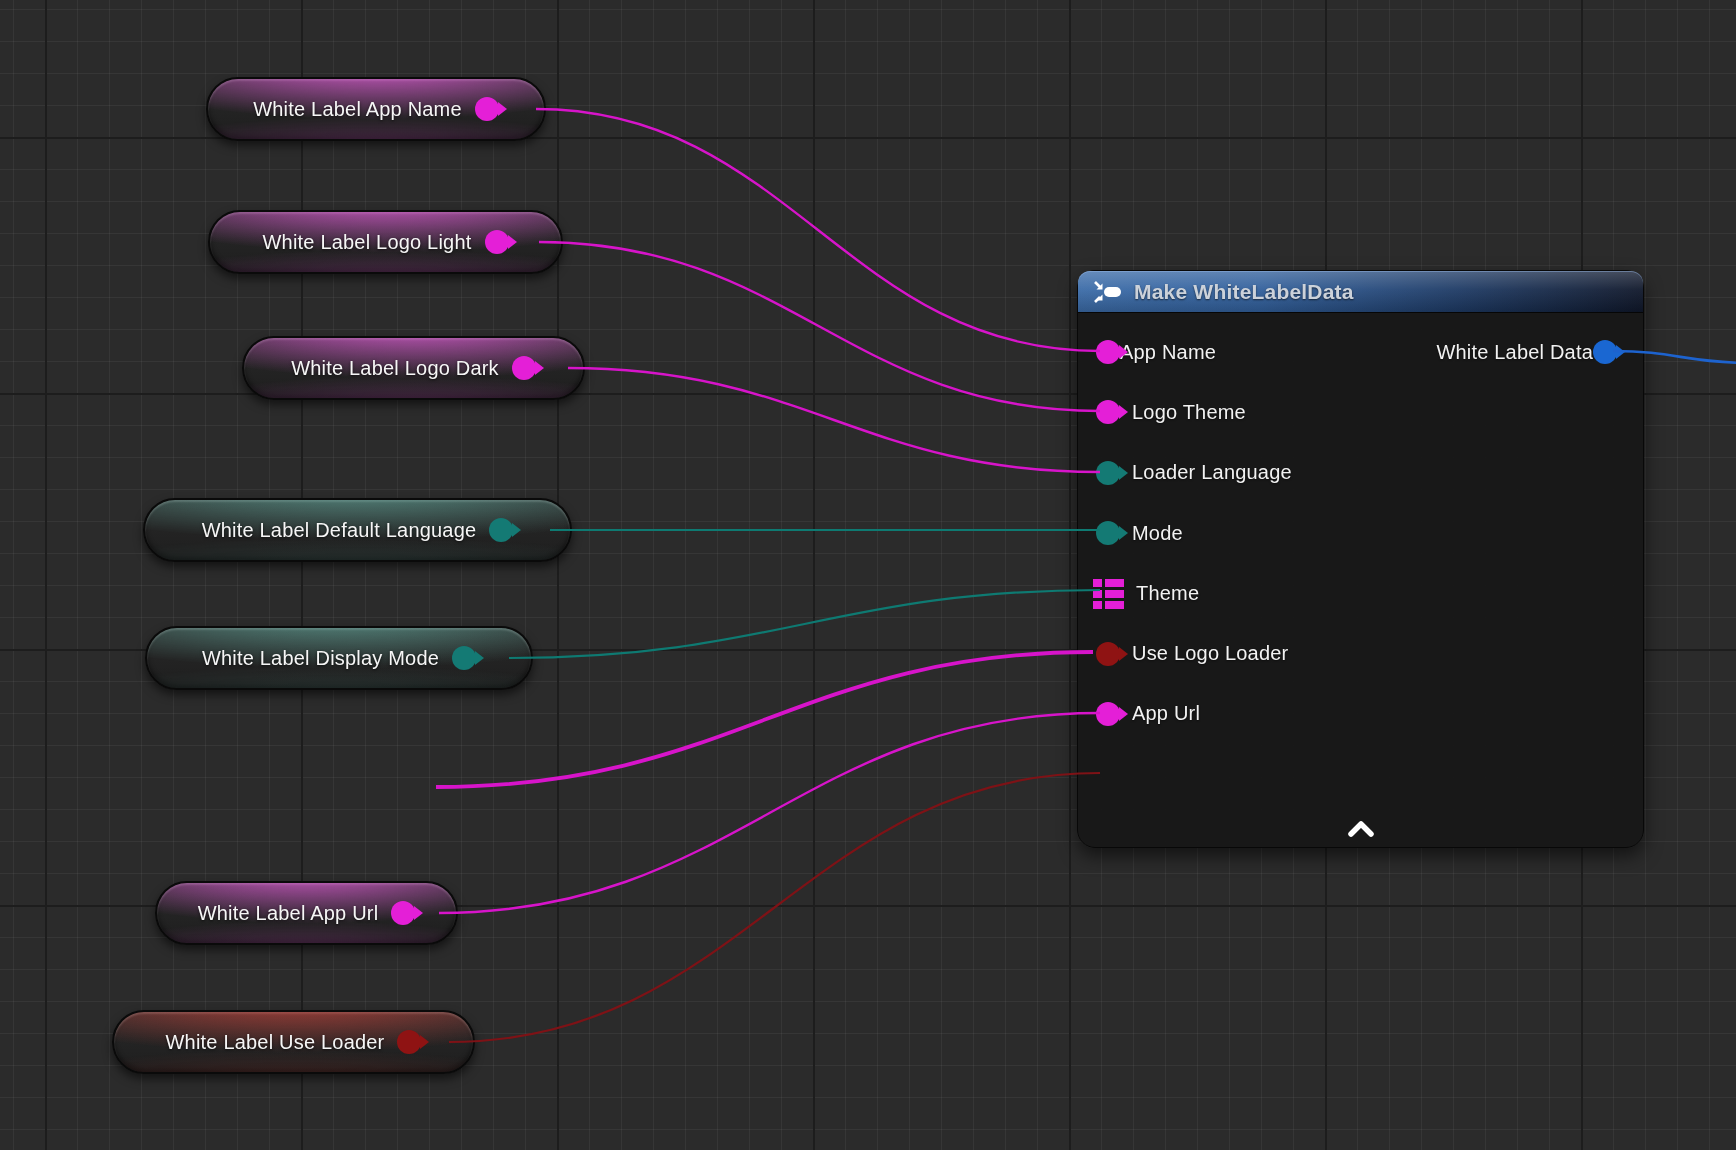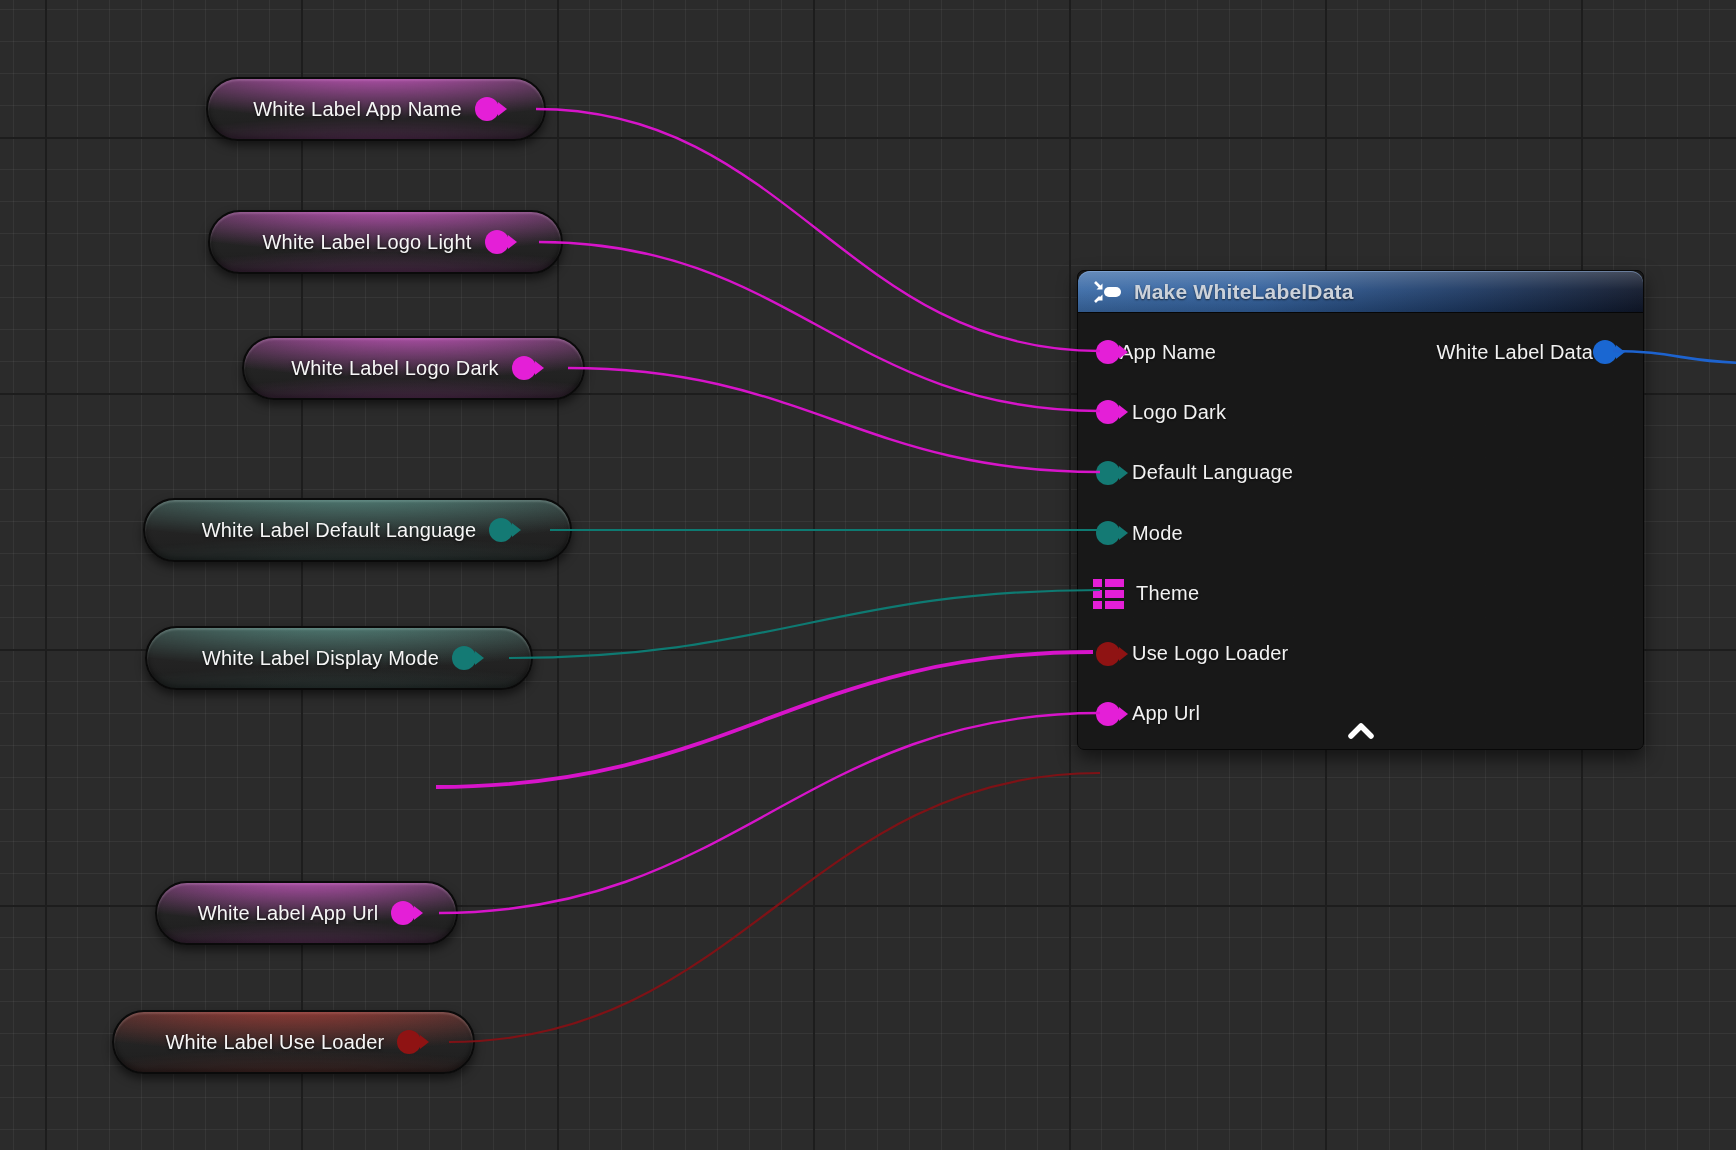--- a/index.html
+++ b/index.html
@@ -46,22 +46,22 @@
     border-top:7px solid transparent;border-bottom:7px solid transparent;border-left:9px solid;
   }
   .pin.pink{background:#e41fd7;}   .pin.pink::after{border-left-color:#e41fd7;}
   .pin.teal{background:#147a74;}   .pin.teal::after{border-left-color:#147a74;}
   .pin.dred{background:#8f1313;}   .pin.dred::after{border-left-color:#8f1313;}
   .pin.blue{background:#1a67d2;}   .pin.blue::after{border-left-color:#1a67d2;}
   .struct-pin{position:relative;z-index:2;flex:none;width:31px;height:31px;}
 
   
   .make-node{
-    position:absolute;left:1077px;top:270px;width:567px;height:480px;
-    background:rgba(24,24,24,0.97);border:1px solid #080808;border-radius:7px;
+    position:absolute;left:1077px;top:270px;width:567px;height:578px;
+    background:rgba(24,24,24,0.97);border:1px solid #080808;border-radius:18px;
     box-shadow:0 8px 18px rgba(0,0,0,0.55);box-sizing:border-box;
   }
   .make-header{
     height:42px;border-radius:12px 12px 0 0;display:flex;align-items:center;gap:12px;
     padding:0 14px;box-sizing:border-box;
     background:
       linear-gradient(180deg, rgba(255,255,255,0.22) 0%, rgba(255,255,255,0.05) 45%, rgba(0,0,0,0.18) 100%),
       linear-gradient(90deg, #3c6ca8 0%, #32609c 32%, #1e3a64 68%, #10182b 100%);
     border-bottom:1px solid #060606;
     box-shadow:inset 0 1px 0 rgba(150,185,230,0.45);
@@ -167,25 +167,25 @@
           <span class="pin pink"></span>
           <span class="pin-label">App Name</span>
         </span>
         <span class="out-group">
           <span class="pin-label">White Label Data</span>
           <span class="pin blue"></span>
         </span>
       </div>
       <div class="row">
         <span class="pin pink"></span>
-        <span class="pin-label">Logo Dark</span>
+        <span class="pin-label">Logo Theme</span>
       </div>
       <div class="row">
         <span class="pin teal"></span>
-        <span class="pin-label">Default Language</span>
+        <span class="pin-label">Loader Language</span>
       </div>
       <div class="row">
         <span class="pin teal"></span>
         <span class="pin-label">Mode</span>
       </div>
       <div class="row">
         <span class="struct-pin" style="margin-left:-3px;">
           <svg width="31" height="31" viewBox="0 0 31 31">
               <g fill="#e41fd7">
             <rect x="0" y="1" width="9" height="8"></rect>

